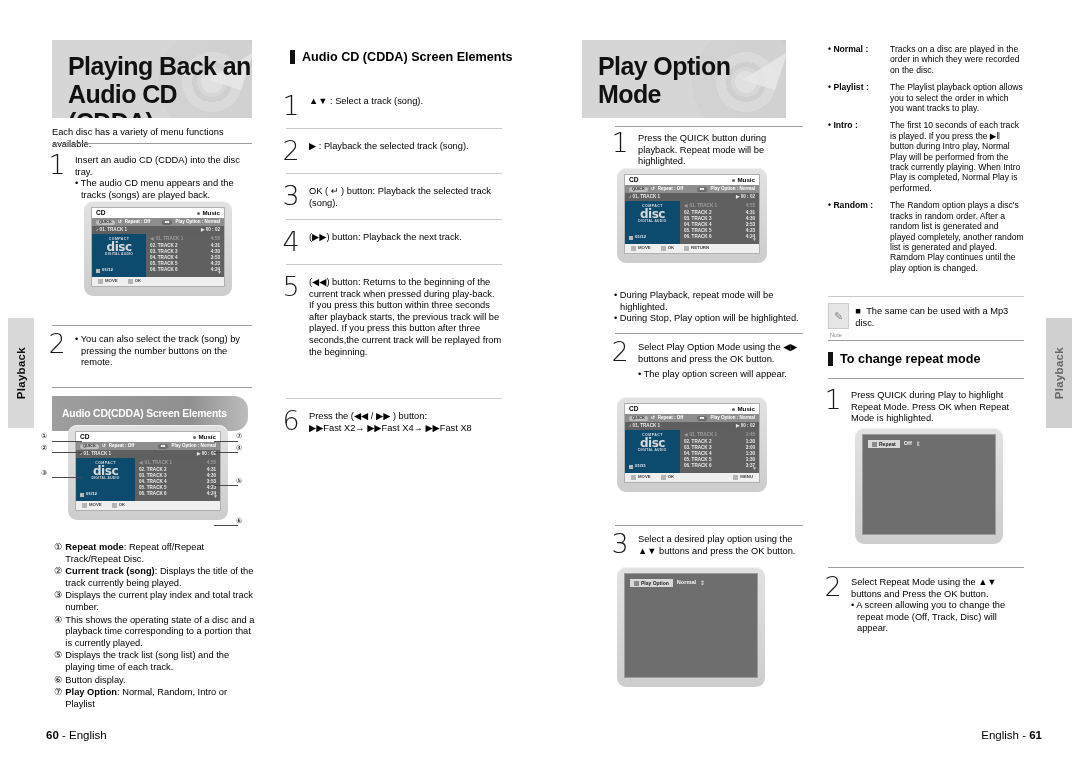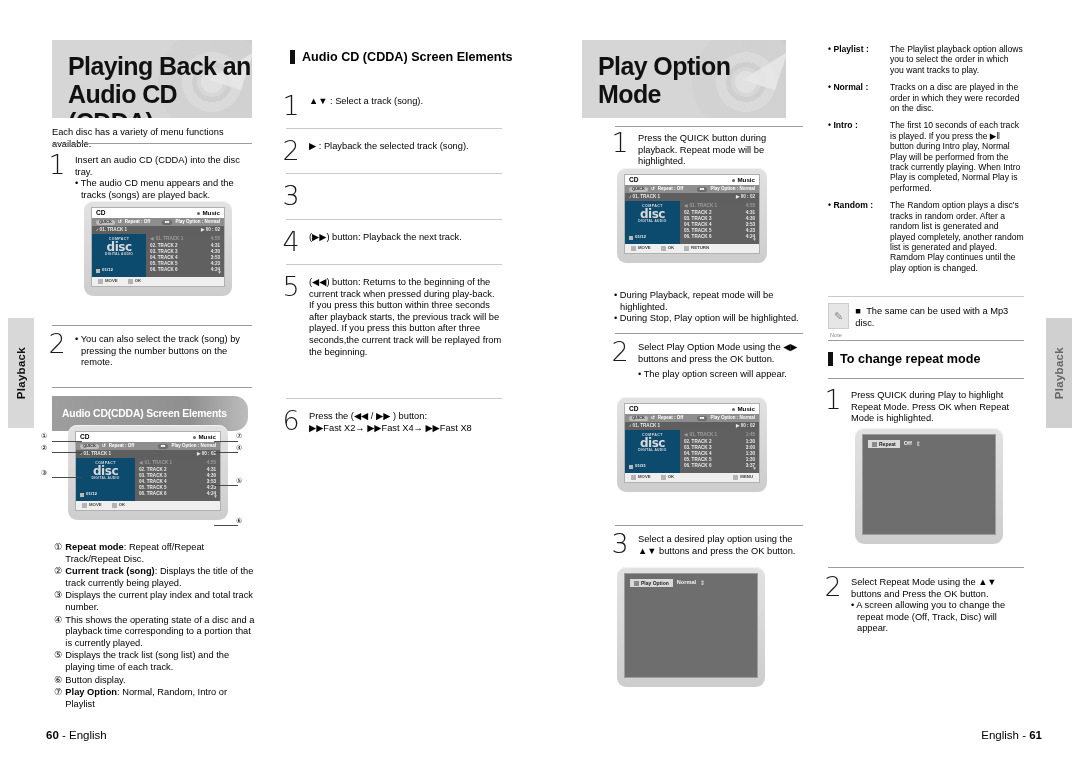--- a/index.html
+++ b/index.html
@@ -459,20 +459,21 @@
   <div class="hr" style="position:absolute; left:286px; top:128px; width:216px;"></div>
 
   <div class="step" style="position:absolute; left:282px; top:138px; width:220px;">
     <div class="num">2</div>
     <div class="body">▶ : Playback the selected track (song).</div>
   </div>
   <div class="hr" style="position:absolute; left:286px; top:173px; width:216px;"></div>
 
   <div class="step" style="position:absolute; left:282px; top:183px; width:222px;">
     <div class="num">3</div>
+    <div class="body">OK ( ↵ ) button: Playback the selected track (song).</div>
   </div>
   <div class="hr" style="position:absolute; left:286px; top:219px; width:216px;"></div>
 
   <div class="step" style="position:absolute; left:282px; top:229px; width:220px;">
     <div class="num">4</div>
     <div class="body">(▶▶) button: Playback the next track.</div>
   </div>
   <div class="hr" style="position:absolute; left:286px; top:264px; width:216px;"></div>
 
   <div class="step" style="position:absolute; left:282px; top:274px; width:222px;">
@@ -687,26 +688,26 @@
             <span>Play Option</span>
           </span>
         <span class="val">Normal</span>
         <span class="ud">⇕</span>
       </div>
     </div>
   </div>
 
   <div class="defs" style="position:absolute; left:828px; top:44px; width:196px;">
     <div class="def">
+      <div class="term">• Normal :</div>
+      <div class="desc">Tracks on a disc are played in the order in which they were recorded on the disc.</div>
+    </div>
+    <div class="def">
       <div class="term">• Playlist :</div>
       <div class="desc">The Playlist playback option allows you to select the order in which you want tracks to play.</div>
-    </div>
-    <div class="def">
-      <div class="term">• Normal :</div>
-      <div class="desc">Tracks on a disc are played in the order in which they were recorded on the disc.</div>
     </div>
     <div class="def">
       <div class="term">• Intro :</div>
       <div class="desc">The first 10 seconds of each track is played. If you press the ▶‖ button during Intro play, Normal Play will be performed from the track currently playing. When Intro Play is completed, Normal Play is performed.</div>
     </div>
     <div class="def">
       <div class="term">• Random :</div>
       <div class="desc">The Random option plays a disc's tracks in random order. After a random list is generated and played completely, another random list is generated and played. Ramdom Play continues until the play option is changed.</div>
     </div>
   </div>

